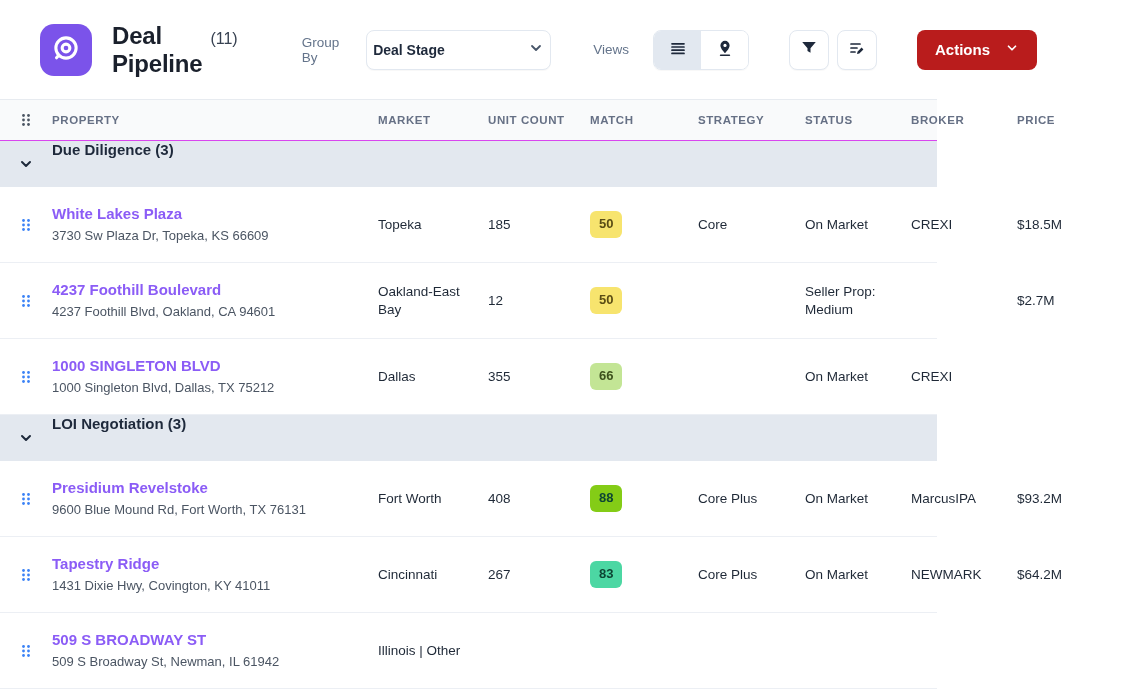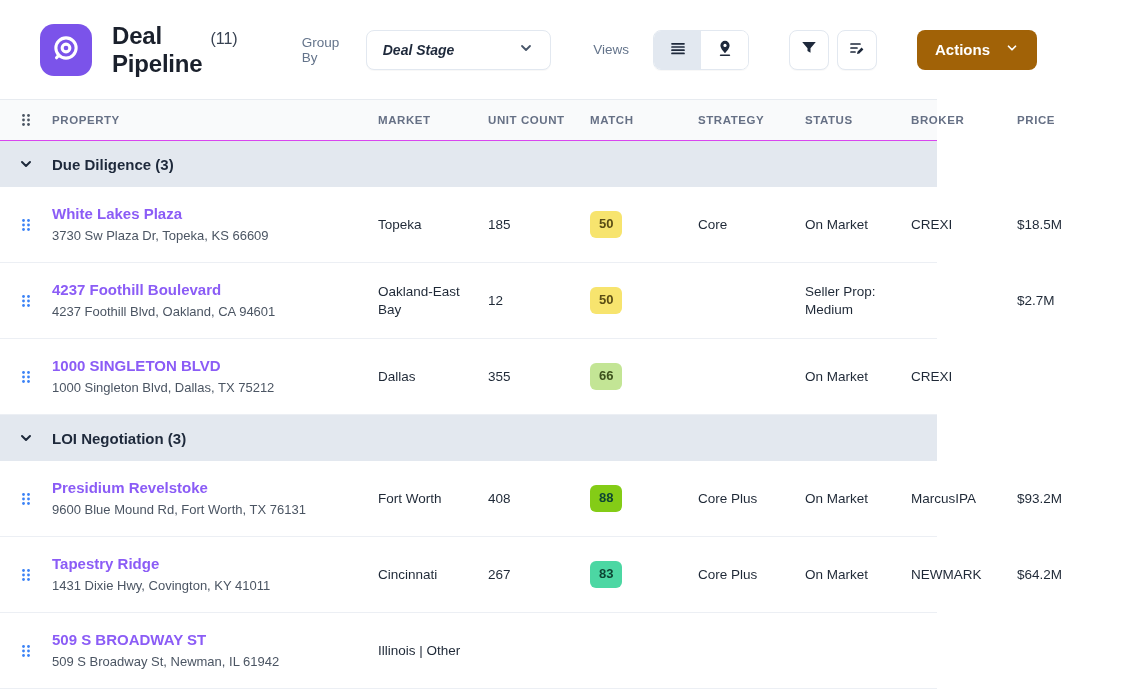--- a/index.html
+++ b/index.html
@@ -14,21 +14,21 @@
   .logo { width:52px; height:52px; border-radius:14px; display:flex;
     align-items:center; justify-content:center; margin-right:20px; flex:0 0 52px; }
   .title-wrap { display:flex; align-items:baseline; gap:8px; }
   .page-title { font-size:24px; font-weight:700; letter-spacing:-0.2px; color:#1a202c; }
   .page-count { font-size:16px; font-weight:400; color:#374151; }
 
   .groupby-wrap { display:flex; align-items:center; gap:12px; margin-left:64px; }
   .muted-label { font-size:13.5px; color:#64748b; }
   .select-box { width:200px; height:40px; border:1px solid #e2e8f0; border-radius:8px;
     background:#fff; display:flex; align-items:center; justify-content:space-between;
-    padding:0 16px; cursor:pointer; box-shadow:0 1px 1px rgba(16,24,40,.03);font-style:italic; }
+    padding:0 6px; cursor:pointer; box-shadow:0 1px 1px rgba(16,24,40,.03); }
   .select-value { font-size:14px; font-weight:600; color:#1e293b; }
 
   .views-wrap { display:flex; align-items:center; gap:24px; margin-left:42px; }
   .segmented { display:flex; border:1px solid #e2e8f0; border-radius:8px; overflow:hidden;
     height:40px; box-shadow:0 1px 1px rgba(16,24,40,.03); }
   .segment { width:47px; height:100%; display:flex; align-items:center; justify-content:center;
     background:#fff; cursor:pointer; }
   .segment.active { background:#e2e8f0; }
 
   .iconbtn-group { display:flex; gap:8px; margin-left:40px; }
@@ -44,21 +44,21 @@
   
   .grid-cols { display:grid;
     grid-template-columns:52px 326px 110px 102px 108px 107px 106px 106px 106px; }
 
   .thead { height:41px; background:#f9fafb; border-bottom:1px solid #d946ef;
     align-items:center; }
   .th { font-size:11.5px; font-weight:600; letter-spacing:.05em; color:#667085;
     text-transform:uppercase; padding-right:14px; }
   .handle-cell { display:flex; align-items:center; justify-content:center; }
 
-  .group-row { height:46px; background:#e3e8ef; display:flex; align-items:center;
+  .group-row { height:46px; background:#e3e8ef; display:flex; 
     cursor:pointer; }
   .group-chevron { width:52px; display:flex; justify-content:center; align-items:center; }
   .group-label { font-size:15px; font-weight:700; color:#1e293b; }
 
   .data-row { height:76px; border-bottom:1px solid #eceff4; align-items:center;
     background:#fff; }
   .cell { font-size:13.5px; color:#1f2937; padding-right:16px; line-height:1.3; }
   .prop-name { font-size:15px; font-weight:700; color:#8b5cf6; margin-bottom:5px; }
   .prop-addr { font-size:13px; color:#4b5563; }
   .badge { display:inline-block; font-size:13px; font-weight:700; padding:5px 9px;
@@ -132,21 +132,21 @@
       <div class="icon-btn">
         <span>
           <svg width="18" height="18" viewBox="0 0 18 18" fill="none">
             <path d="M3 5h9M3 9h6M3 13h4" stroke="#1e293b" stroke-width="1.7" stroke-linecap="round"></path>
             <path d="M13.6 8.6l1.8 1.8-4.1 4.1-2.3.5.5-2.3 4.1-4.1z" fill="#1e293b"></path>
           </svg>
         </span>
       </div>
     </div>
 
-    <button class="actions-btn" id="actions-btn" style="background: #a16207; gap: 15px;">
+    <button class="actions-btn" id="actions-btn" style="background: #b91c1c; gap: 15px;">
       <span class="actions-label">Actions</span>
       <span>
         <svg width="14" height="14" viewBox="0 0 16 16" fill="none">
           <path d="M4 6l4 4 4-4" stroke="#fff" stroke-width="2" stroke-linecap="round" stroke-linejoin="round"></path>
         </svg>
       </span>
     </button>
   </div>
 
   <div class="thead grid-cols">

